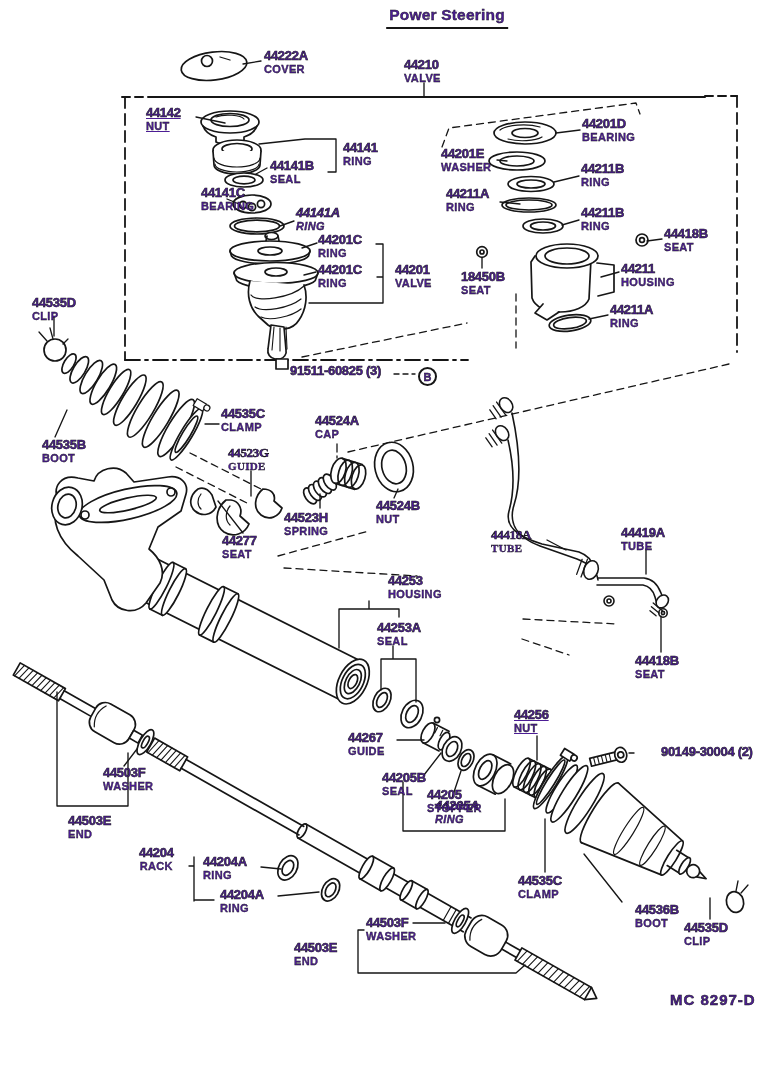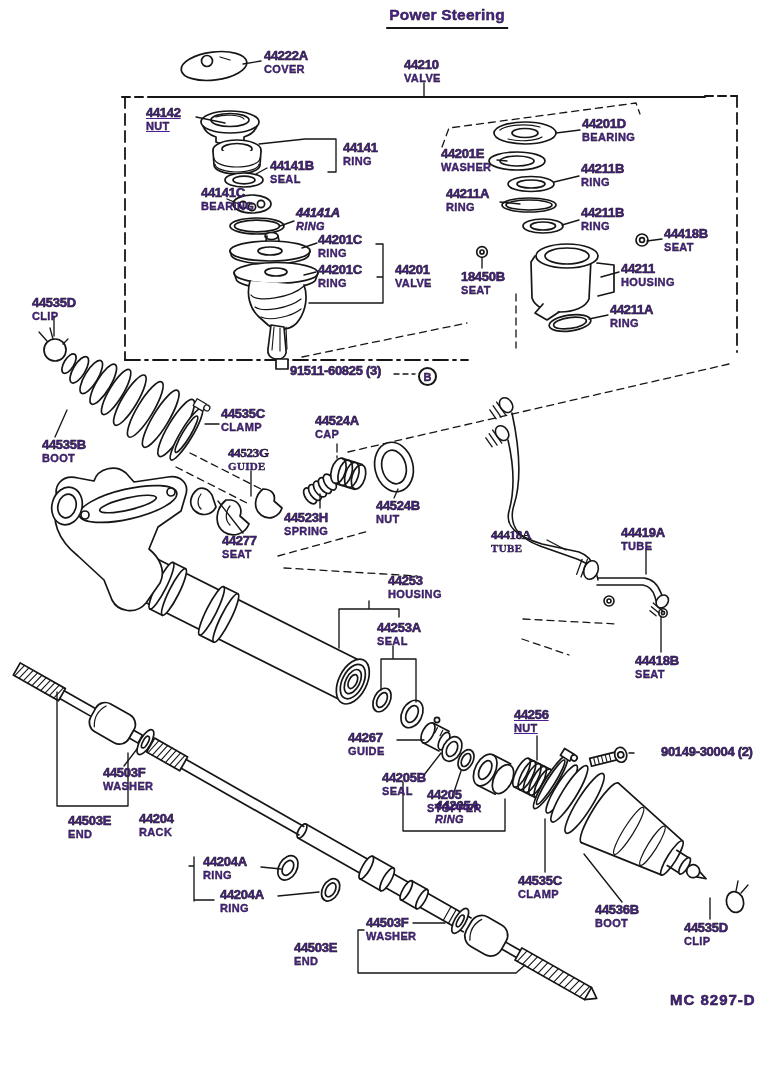--- a/index.html
+++ b/index.html
@@ -530,21 +530,21 @@
         <span class="desc">STOPPER</span>
       </div>
       <div class="lbl" style="left: 103px; top: 766px;">
         <span class="num">44503F</span>
         <span class="desc">WASHER</span>
       </div>
       <div class="lbl" style="left: 68px; top: 814px;">
         <span class="num">44503E</span>
         <span class="desc">END</span>
       </div>
-      <div class="lbl" style="left: 139px; top: 812px;">
+      <div class="lbl" style="left: 139px; top: 846px; text-align: center;">
         <span class="num">44204</span>
         <span class="desc">RACK</span>
       </div>
       <div class="lbl" style="left: 203px; top: 855px;">
         <span class="num">44204A</span>
         <span class="desc">RING</span>
       </div>
       <div class="lbl" style="left: 220px; top: 888px;">
         <span class="num">44204A</span>
         <span class="desc">RING</span>
@@ -554,21 +554,21 @@
         <span class="desc">WASHER</span>
       </div>
       <div class="lbl" style="left: 294px; top: 941px;">
         <span class="num">44503E</span>
         <span class="desc">END</span>
       </div>
       <div class="lbl" style="left: 518px; top: 874px;">
         <span class="num">44535C</span>
         <span class="desc">CLAMP</span>
       </div>
-      <div class="lbl" style="left: 595px; top: 903px;">
+      <div class="lbl" style="left: 635px; top: 903px;">
         <span class="num">44536B</span>
         <span class="desc">BOOT</span>
       </div>
       <div class="lbl" style="left: 684px; top: 921px;">
         <span class="num">44535D</span>
         <span class="desc">CLIP</span>
       </div>
     </div>
 
   <div class="callout-b">

